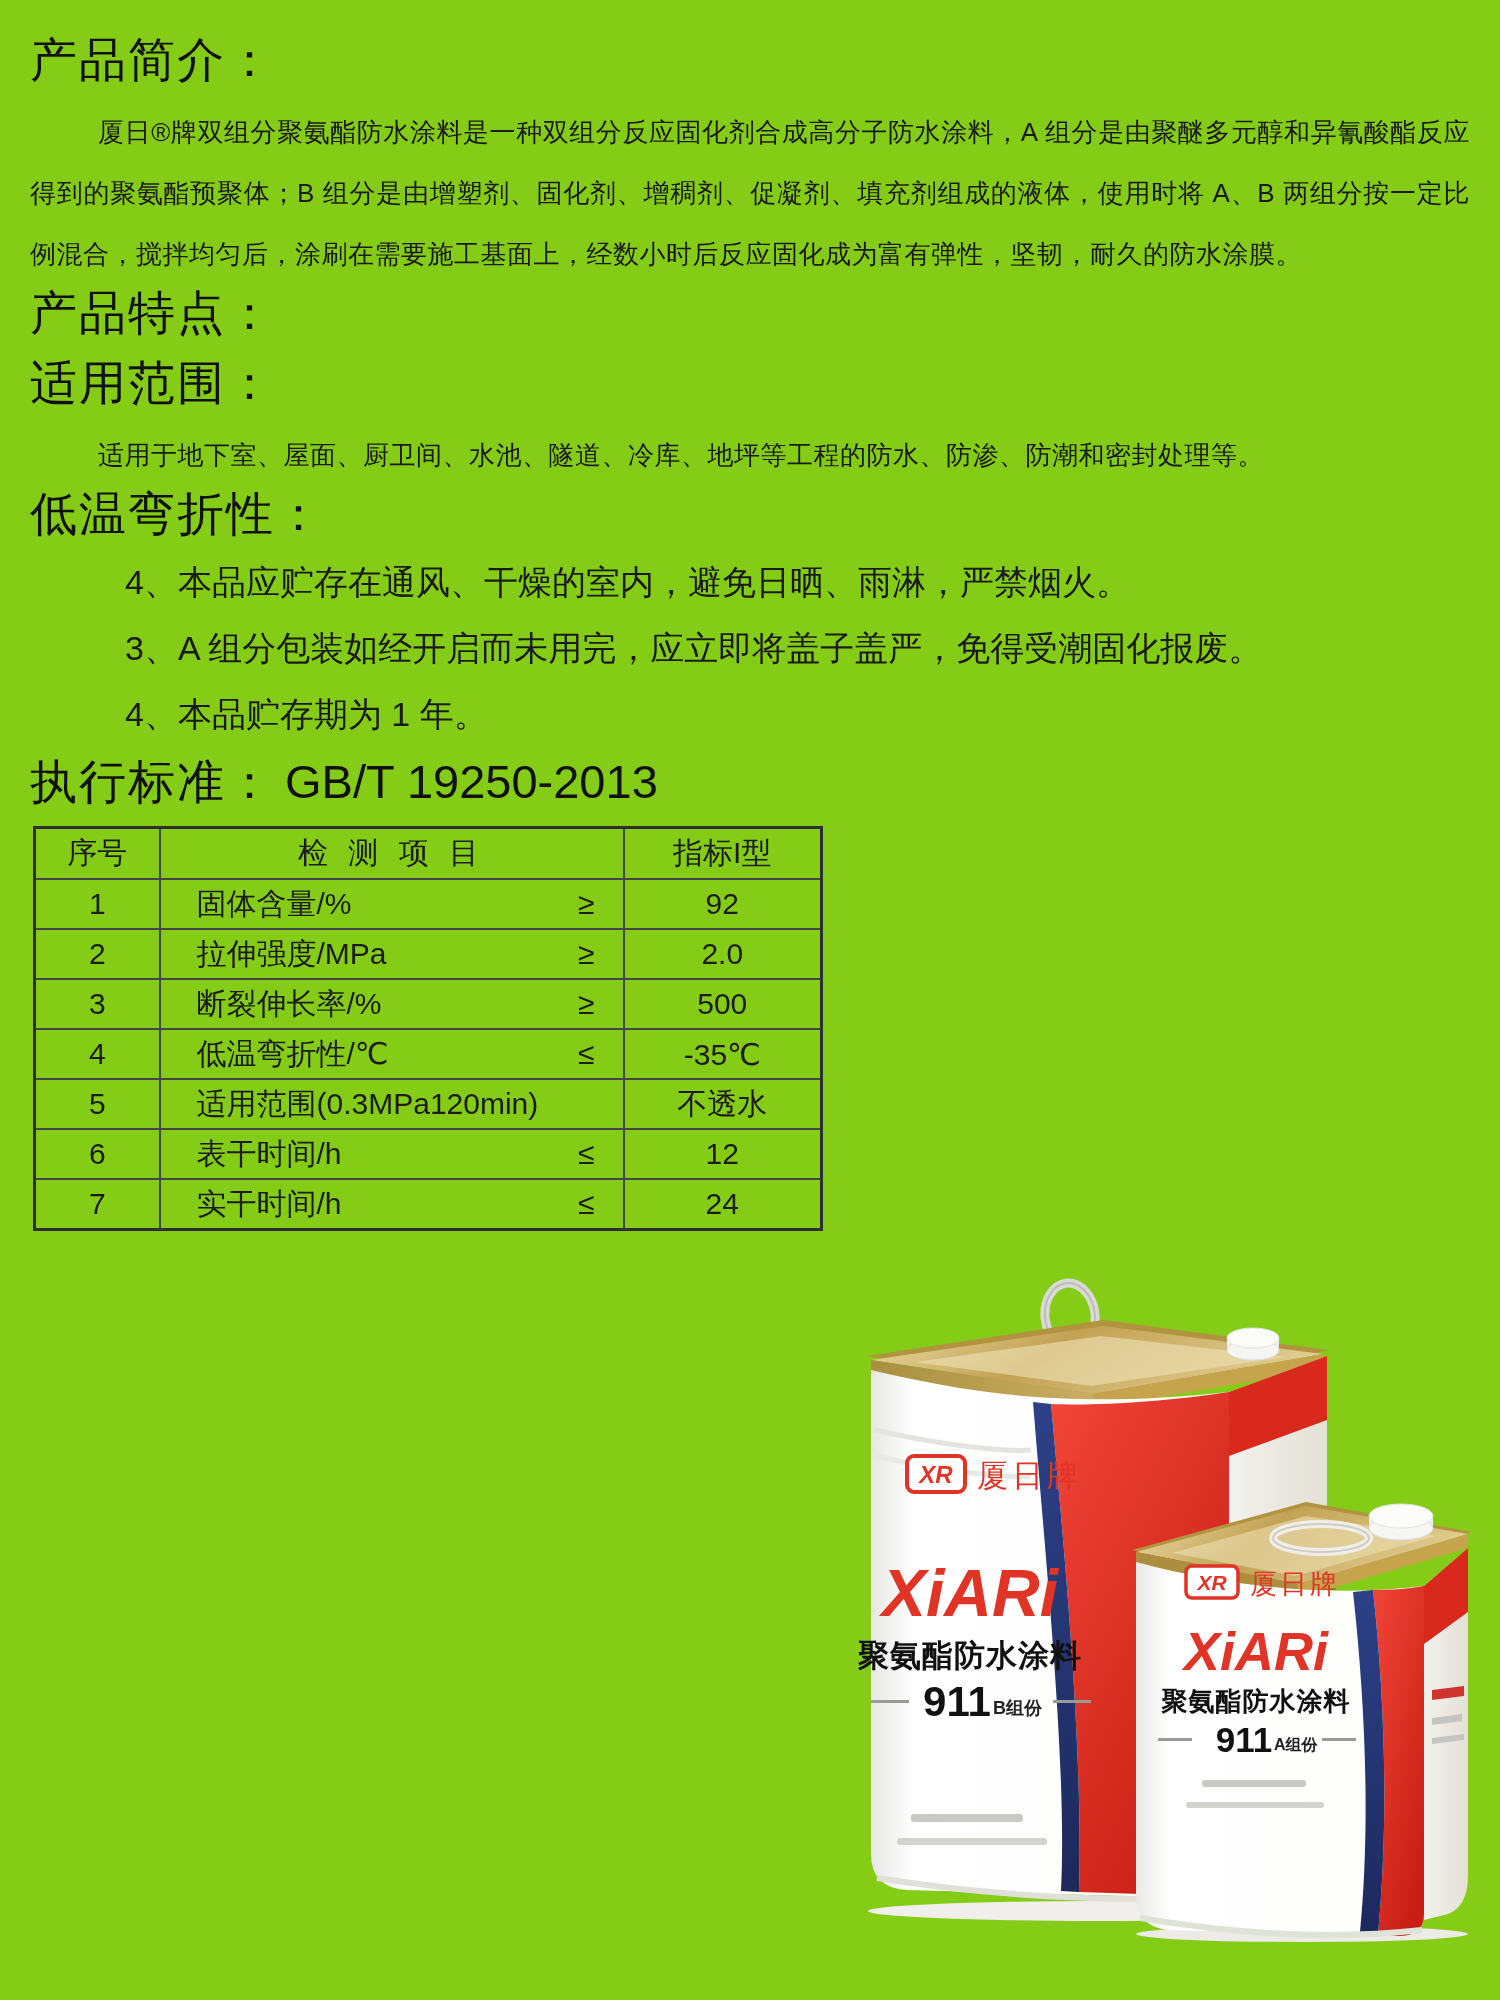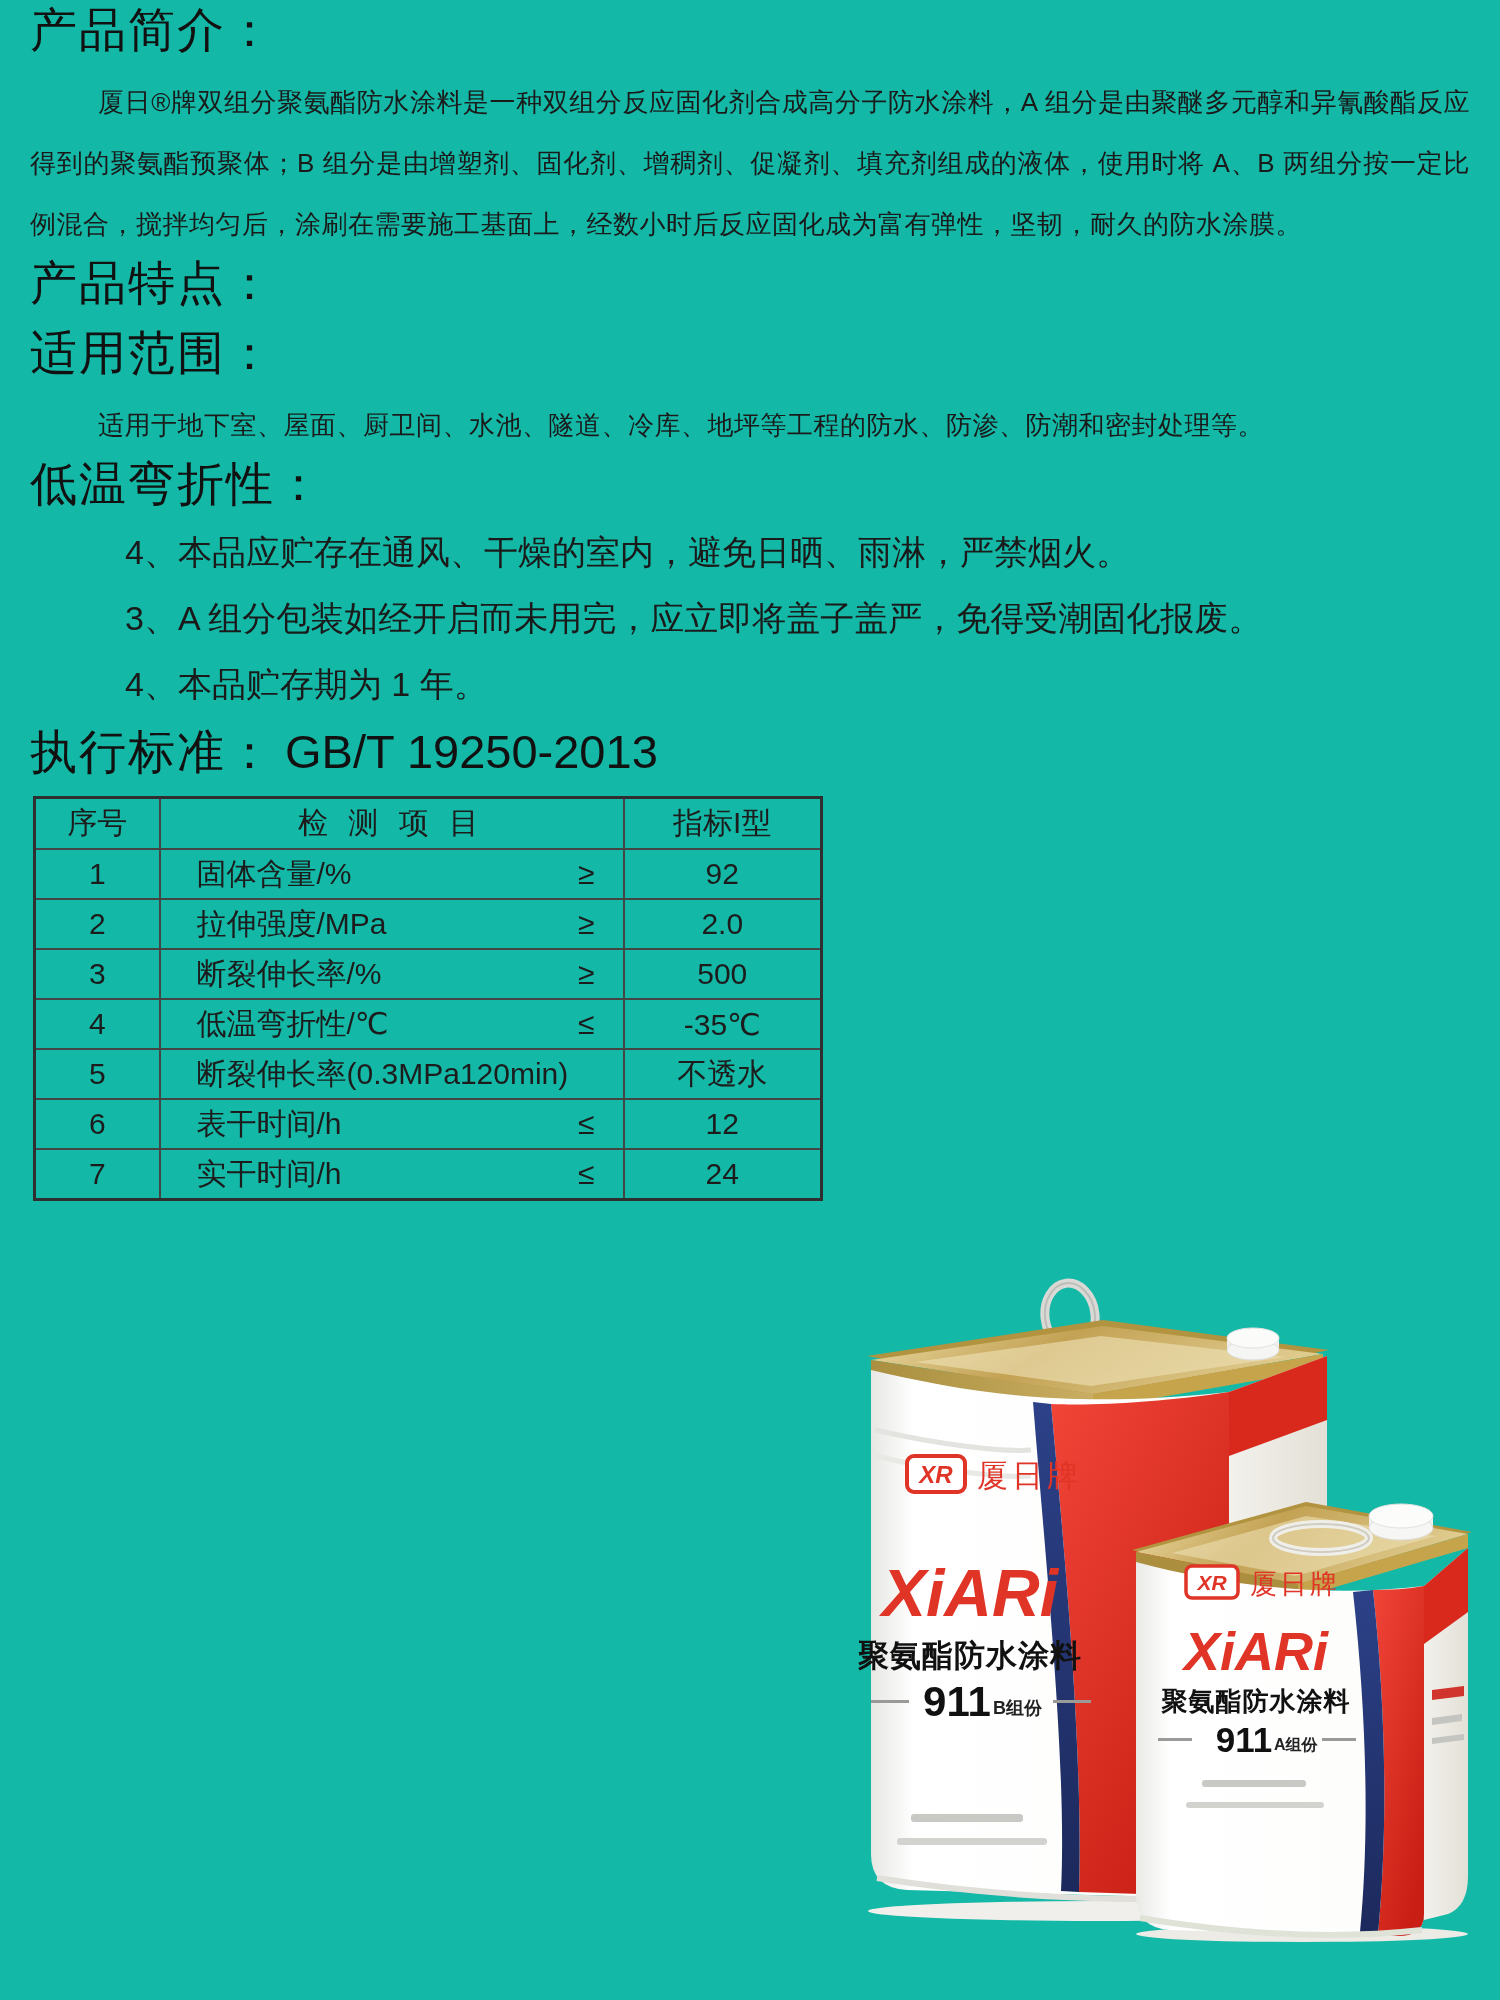--- a/index.html
+++ b/index.html
@@ -1,19 +1,19 @@
 <!DOCTYPE html>
 <html><head>
 <meta charset="utf-8">
 <style>
   html,body{margin:0;padding:0;background:#ffffff;}
   .page{
-    position:relative;width:1500px;height:2000px;background:#14b8a6;overflow:hidden;
+    position:relative;width:1500px;height:2000px;background:#84cc16;overflow:hidden;
     font-family:"Liberation Sans","DejaVu Sans",sans-serif;color:#151515;
-    box-sizing:border-box;padding:2px 30px 0 30px;
+    box-sizing:border-box;padding:32px 30px 0 30px;
   }
   h1.sec{
     font-size:47px;font-weight:400;line-height:56px;margin:0 0 14px 0;
     letter-spacing:2px;color:#111;
   }
   .para{
     font-size:26px;line-height:61px;margin:0;text-align:justify;
     text-indent:68px;letter-spacing:0.5px;color:#1a1a1a;
   }
   .sec-gap1{margin-top:16px;margin-bottom:24px;}
@@ -123,21 +123,21 @@
               <span>低温弯折性/℃</span>
               <span>≤</span>
             </div>
           </td>
       <td class="cell-center">-35℃</td>
     </tr>
     <tr>
       <td class="cell-center">5</td>
       <td class="cell-item">
             <div class="item-flex">
-              <span>断裂伸长率(0.3MPa120min)</span>
+              <span>适用范围(0.3MPa120min)</span>
               <span></span>
             </div>
           </td>
       <td class="cell-center">不透水</td>
     </tr>
     <tr>
       <td class="cell-center">6</td>
       <td class="cell-item">
             <div class="item-flex">
               <span>表干时间/h</span>

